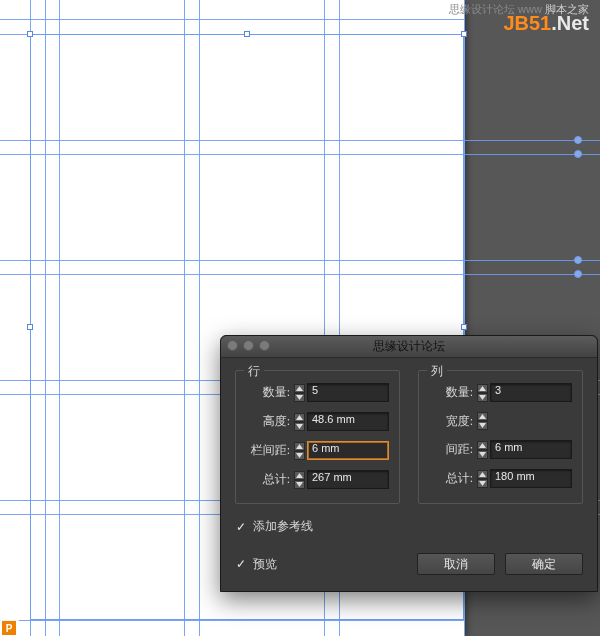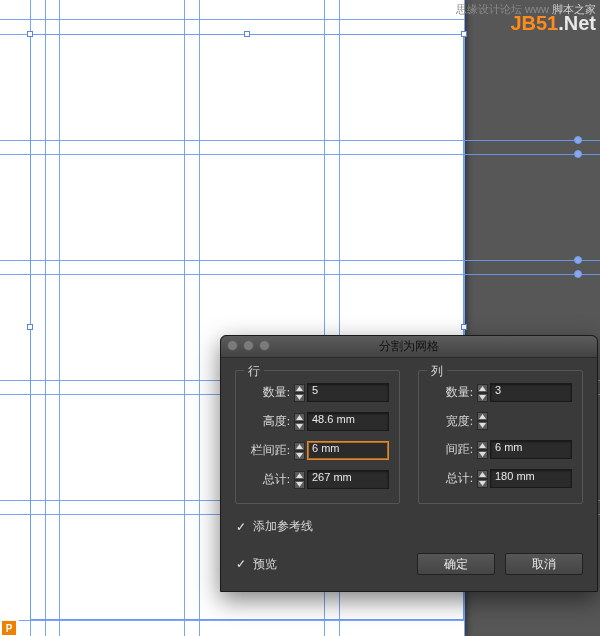--- a/index.html
+++ b/index.html
@@ -10,21 +10,21 @@
   .workspace { position: absolute; left: 0; top: 0; width: 600px; height: 636px; background: #575757; }
   .page { position: absolute; left: 0; top: 0; width: 465px; height: 636px; background: #ffffff; box-shadow: 2px 2px 6px rgba(0,0,0,0.4); }
   .guide-v { position: absolute; top: 0; height: 636px; width: 1px; background: #6a9cf2; opacity: 0.9; }
   .guide-h { position: absolute; left: 0; width: 600px; height: 1px; background: #6a9cf2; opacity: 0.9; }
   .guide-h.narrow { width: 465px; }
   .sel-rect { position: absolute; border: 1px solid #6a9cf2; }
   .handle { position: absolute; width: 6px; height: 6px; background: #fff; border: 1px solid #5a88d8; }
   .end-dot { position: absolute; width: 8px; height: 8px; border-radius: 50%; background: #8aa8e8; border: 1px solid #6a9cf2; }
 
   
-  .watermark { position: absolute; top: 2px; right: 4px; text-align: right; line-height: 14px; }
+  .watermark { position: absolute; top: 2px; right: 11px; text-align: right; line-height: 14px; }
   .watermark .l1 { color: #8a8a8a; font-size: 11px; }
   .watermark .l1 .zh { color: #d0d0d0; }
   .watermark .l2 { font-size: 20px; font-weight: bold; }
   .watermark .l2 .jb { color: #ff8c1a; }
   .watermark .l2 .net { color: #e8e8e8; }
 
   
   .bottom-mark { position: absolute; left: 0; bottom: 0; height: 16px; display: flex; align-items: center; background: rgba(255,255,255,0.85); font-size: 11px; color: #555; }
   .bottom-mark .picon { width: 14px; height: 14px; background: #f08000; color: #fff; display: flex; align-items: center; justify-content: center; font-weight: bold; margin: 0 3px 0 2px; font-size: 10px; }
 
@@ -102,21 +102,21 @@
     <span class="picon">P</span>
   </div>
 
   <div class="dialog">
     <div class="dialog-title">
       <div class="traffic">
         <span></span>
         <span></span>
         <span></span>
       </div>
-      <span>分割为网格</span>
+      <span>思缘设计论坛</span>
     </div>
     <div class="dialog-body">
       <div class="columns">
 
         <div class="fieldset">
           <div class="legend">行</div>
           <div class="row">
             <label>数量:</label>
             <div class="stepper">
               <div class="btn">
@@ -254,18 +254,18 @@
         <span class="check">✓</span>
         <span>添加参考线</span>
       </div>
 
       <div class="dialog-footer">
         <div class="check-row" style="margin-top:0">
           <span class="check">✓</span>
           <span>预览</span>
         </div>
         <div class="spacer"></div>
+        <div class="dlg-btn">取消</div>
         <div class="dlg-btn">确定</div>
-        <div class="dlg-btn">取消</div>
       </div>
     </div>
   </div>
 </div>
 
 </body></html>

